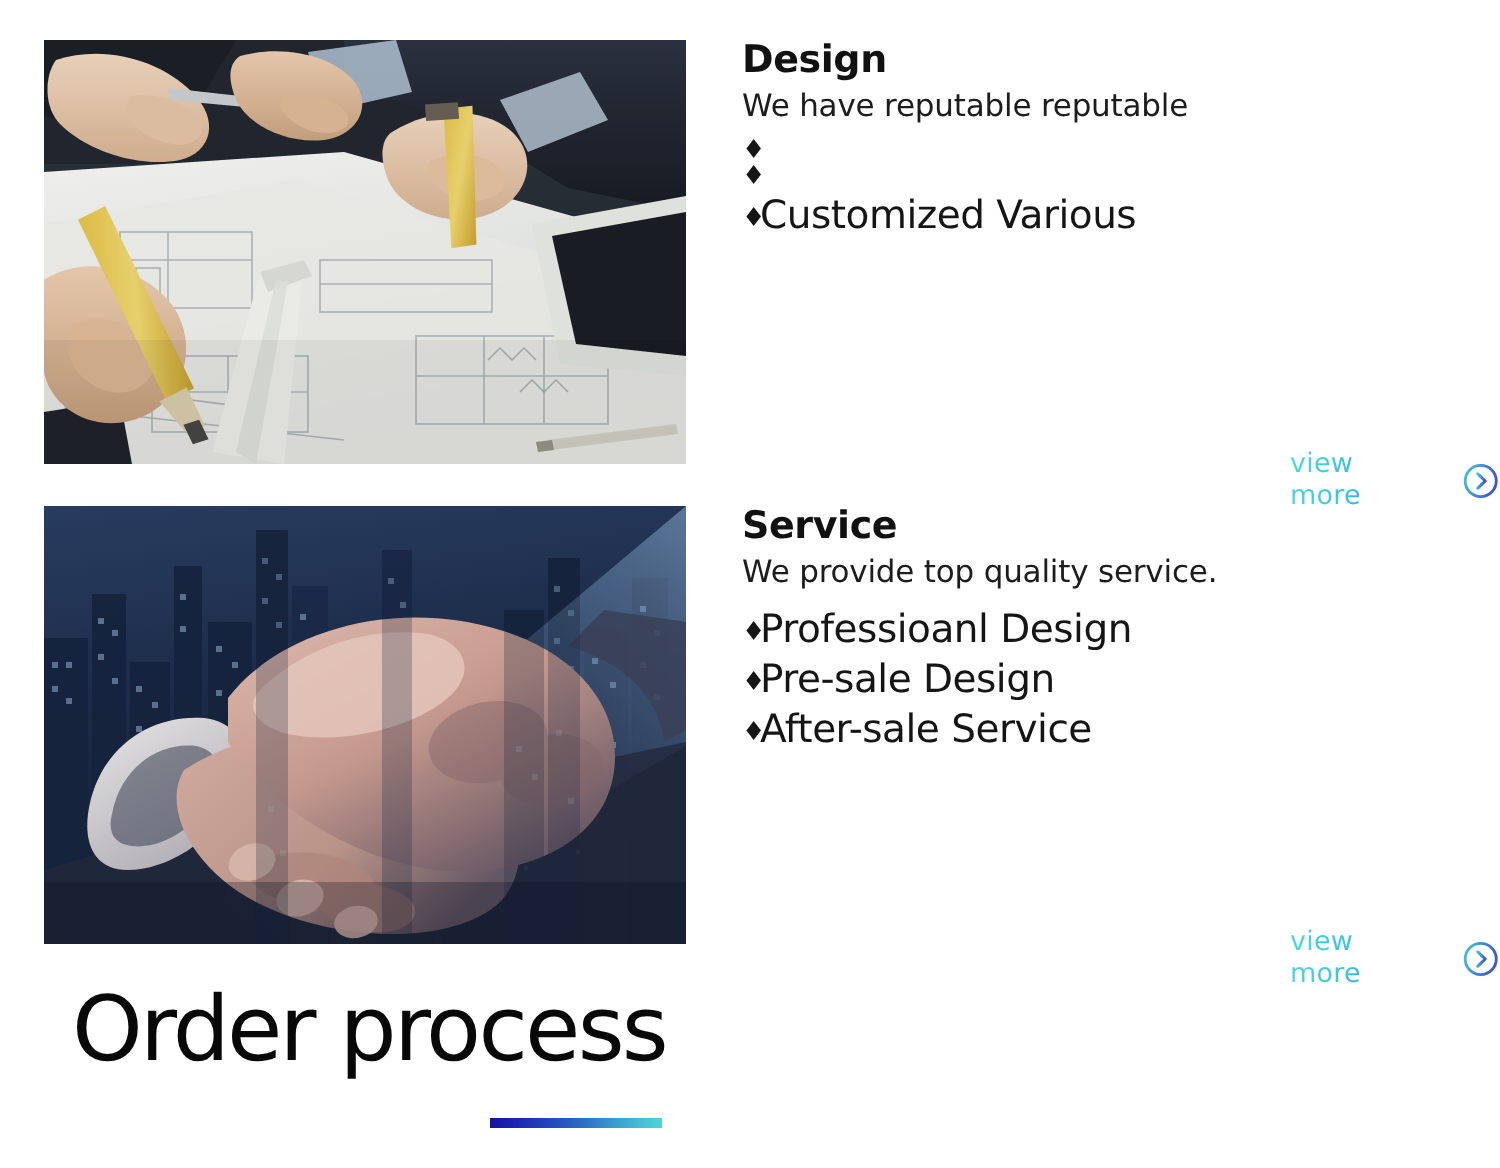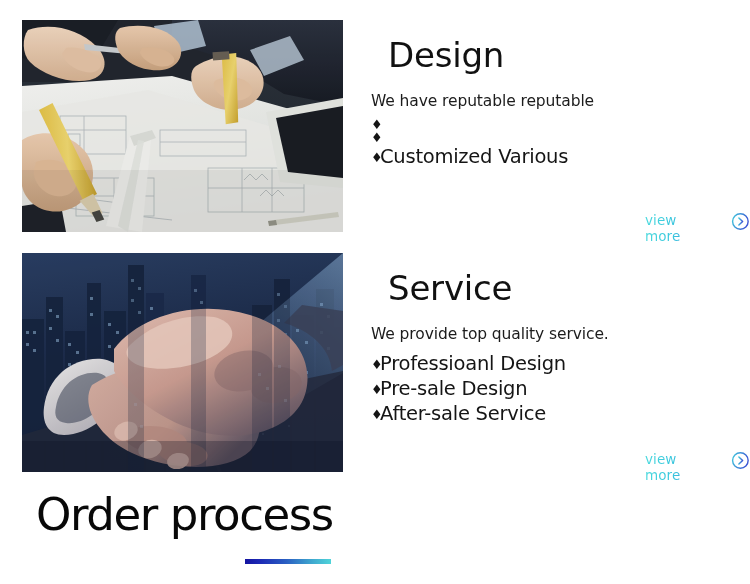--- a/index.html
+++ b/index.html
@@ -49,26 +49,26 @@
 
   
   .text-col {
     position: absolute;
     left: 371px;
     top: 0;
     width: 360px;
   }
 
   .feature-title {
-    font-size: 34px;
-    font-weight: 400;
+    font-size: 19px;
+    font-weight: 700;
     line-height: 1.08;
     letter-spacing: -0.2px;
     color: #111111;
-    margin: 17px;
+    margin: 0;
     padding: 0;
   }
 
   .feature-sub {
     font-size: 15.5px;
     font-weight: 400;
     line-height: 1.35;
     color: #1c1c1c;
     margin: 2px 0 0 0;
     letter-spacing: -0.1px;
@@ -95,25 +95,26 @@
     font-size: 13px;
     line-height: 1;
     color: #151515;
     transform: translateY(-1px);
   }
 
   
   .view-more {
     position: absolute;
     display: flex;
-    align-items: flex-start;
+    align-items: center;
     gap: 16px;
     cursor: pointer;
     text-decoration: none;
     user-select: none;
+    margin-top: 12px;
   }
   #view-more-design  { left: 645px; top: 212px; }
   #view-more-service { left: 645px; top: 451px; }
 
   .view-more-label {
     font-size: 13.5px;
     font-weight: 400;
     letter-spacing: 0.1px;
     background-image: linear-gradient(90deg, #49d9dd 0%, #39c6dd 40%, #3a62d8 100%);
     -webkit-background-clip: text;

